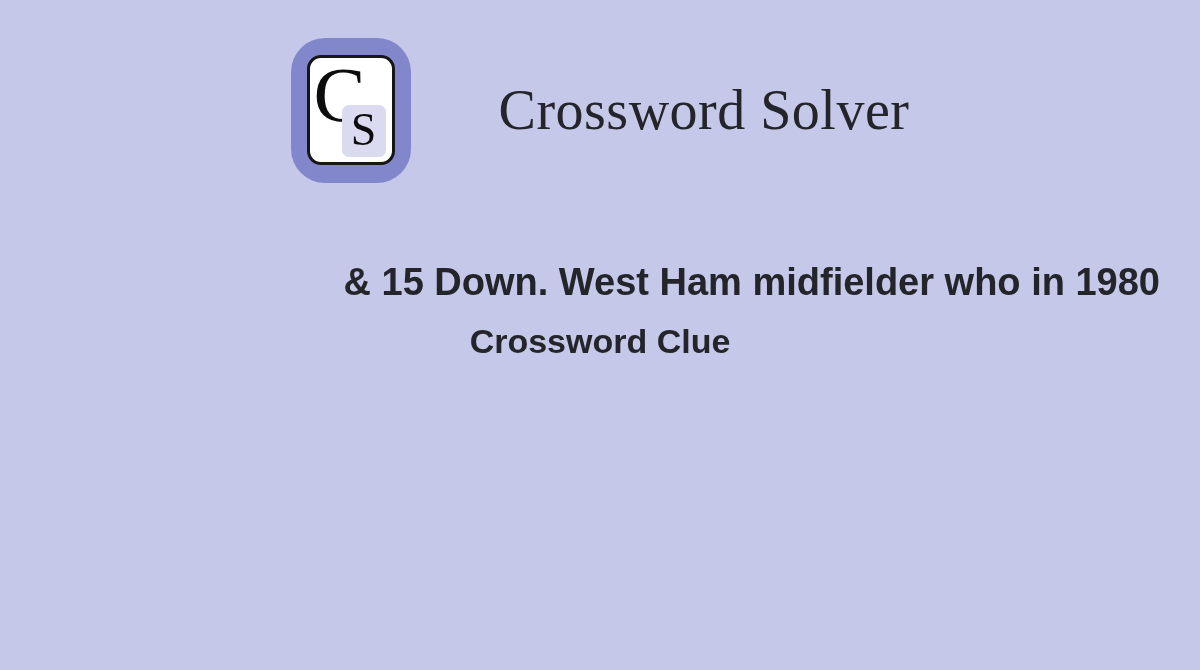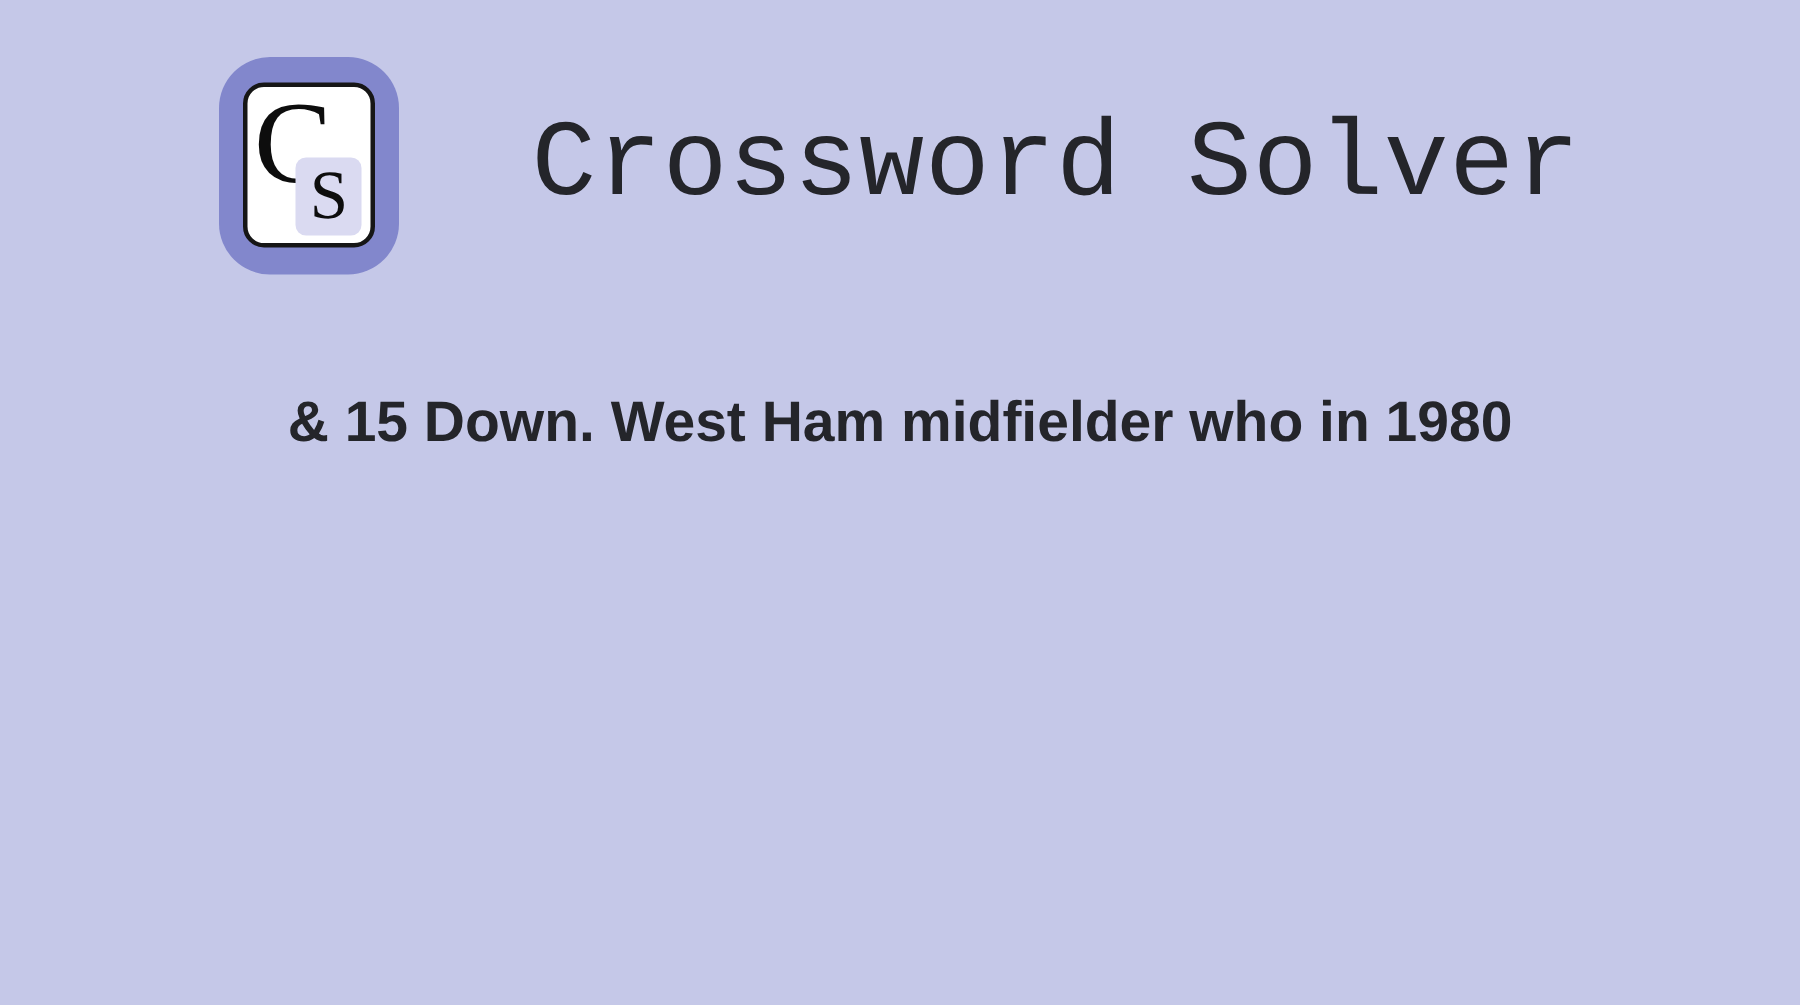--- a/index.html
+++ b/index.html
@@ -78,22 +78,22 @@
     right: 0;
     top: 1px;
     text-align: center;
     font-family: "Liberation Serif", "DejaVu Serif", serif;
     font-size: 46px;
     line-height: 48px;
     color: #0d0d0d;
     font-weight: 400;
   }
   .wordmark {
-    font-family: Liberation Mono, monospace;
-    font-size: 72px;
+    font-family: Liberation Serif, serif;
+    font-size: 56px;
     line-height: 92px;
     color: #24252a;
     font-weight: 400;
     margin-left: 88px;
     white-space: nowrap;
     letter-spacing: 0.5px;
   }
 
   
   .clue-block {
@@ -105,20 +105,21 @@
     padding: 0 40px;
     box-sizing: border-box;
   }
   .clue-line {
     font-family: "Liberation Sans", sans-serif;
     font-weight: bold;
     font-size: 38px;
     line-height: 55px;
     color: #24252a;
     white-space: nowrap;
+    text-align: right;
   }
   .clue-suffix {
     font-family: "Liberation Sans", sans-serif;
     font-weight: bold;
     font-size: 34px;
     line-height: 52px;
     color: #24252a;
     margin-top: 5px;
     white-space: nowrap;
   }
@@ -137,15 +138,16 @@
           <span class="logo-s">S</span>
         </span>
       </div>
     </div>
 
     <div class="wordmark">Crossword Solver</div>
   </div>
 
   <div class="clue-block">
     <div class="clue-line">&amp; 15 Down. West Ham midfielder who in 1980</div>
+    <div class="clue-suffix">Crossword Clue</div>
   </div>
 
 </div>
 
 </body></html>

